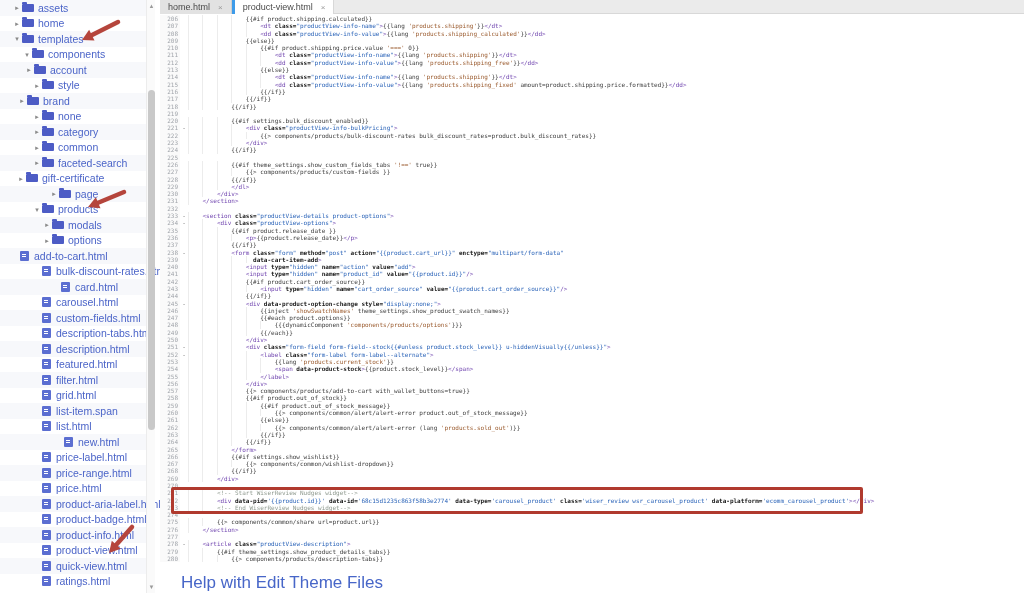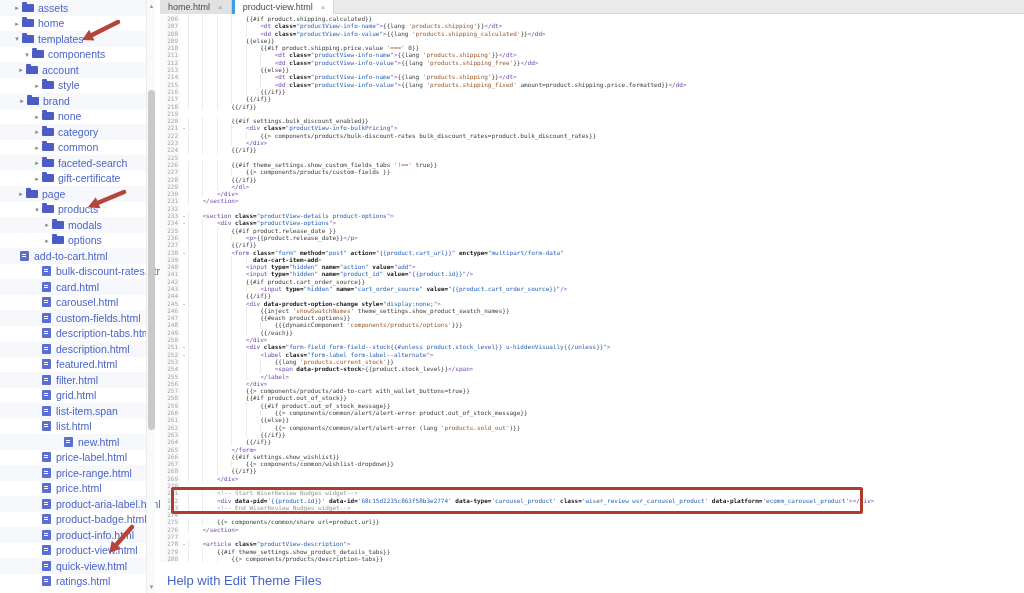--- a/index.html
+++ b/index.html
@@ -42,21 +42,21 @@
   .fold{ display:inline-block; width:8px; text-align:center; color:#777; }
   .ind { display:inline-block; height:7.3px; vertical-align:top;
          background:repeating-linear-gradient(to right,#ececec 0 1px,transparent 1px 14.45px); }
   .t  { color:var(--sx-tag); }
   .a  { color:var(--sx-attr); font-weight:bold; }
   .s  { color:var(--sx-str); }
   .h  { color:var(--sx-hbs); }
   .hs { color:var(--sx-hstr); }
   .c  { color:var(--sx-com); }
 
-  .help-link { position:absolute; left:7px; top:573px; font-size:13px; color:var(--c-help); cursor:pointer; }
+  .help-link { position:absolute; left:21px; top:573px; font-size:17px; color:var(--c-help); cursor:pointer; }
 
   
   .hl-box { position:absolute; left:171px; top:487px; width:692px; height:27px;
             border:3px solid var(--c-hl); border-radius:2px; pointer-events:none; }
   .arrows { position:absolute; left:0; top:0; width:1024px; height:593px; pointer-events:none; }
 </style>
 </head>
 <body>
 
 <div class="page">
@@ -76,21 +76,21 @@
         <div class="tree-row alt" style="padding-left: 12px;">
           <span class="caret">▾</span>
           <span class="folder-ic"></span>
           <span class="tree-label">templates</span>
         </div>
         <div class="tree-row" style="padding-left: 22px;">
           <span class="caret">▾</span>
           <span class="folder-ic"></span>
           <span class="tree-label">components</span>
         </div>
-        <div class="tree-row alt" style="padding-left: 16px;">
+        <div class="tree-row alt" style="padding-left: 24px;">
           <span class="caret">▸</span>
           <span class="folder-ic"></span>
           <span class="tree-label">account</span>
         </div>
         <div class="tree-row" style="padding-left: 32px;">
           <span class="caret">▸</span>
           <span class="folder-ic"></span>
           <span class="tree-label">style</span>
         </div>
         <div class="tree-row alt" style="padding-left: 17px;">
@@ -111,26 +111,26 @@
         <div class="tree-row" style="padding-left: 32px;">
           <span class="caret">▸</span>
           <span class="folder-ic"></span>
           <span class="tree-label">common</span>
         </div>
         <div class="tree-row alt" style="padding-left: 32px;">
           <span class="caret">▸</span>
           <span class="folder-ic"></span>
           <span class="tree-label">faceted-search</span>
         </div>
-        <div class="tree-row" style="padding-left: 32px;">
+        <div class="tree-row" style="padding-left: 16px;">
           <span class="caret">▸</span>
           <span class="folder-ic"></span>
           <span class="tree-label">gift-certificate</span>
         </div>
-        <div class="tree-row alt" style="padding-left: 16px;">
+        <div class="tree-row alt" style="padding-left: 49px;">
           <span class="caret">▸</span>
           <span class="folder-ic"></span>
           <span class="tree-label">page</span>
         </div>
         <div class="tree-row" style="padding-left: 32px;">
           <span class="caret">▾</span>
           <span class="folder-ic"></span>
           <span class="tree-label">products</span>
         </div>
         <div class="tree-row alt" style="padding-left: 42px;">
@@ -144,21 +144,21 @@
           <span class="tree-label">options</span>
         </div>
         <div class="tree-row alt" style="padding-left: 20px;">
           <span class="file-ic"></span>
           <span class="tree-label">add-to-cart.html</span>
         </div>
         <div class="tree-row" style="padding-left: 42px;">
           <span class="file-ic"></span>
           <span class="tree-label">bulk-discount-rates.html</span>
         </div>
-        <div class="tree-row alt" style="padding-left: 42px;">
+        <div class="tree-row alt" style="padding-left: 61px;">
           <span class="file-ic"></span>
           <span class="tree-label">card.html</span>
         </div>
         <div class="tree-row" style="padding-left: 42px;">
           <span class="file-ic"></span>
           <span class="tree-label">carousel.html</span>
         </div>
         <div class="tree-row alt" style="padding-left: 42px;">
           <span class="file-ic"></span>
           <span class="tree-label">custom-fields.html</span>

